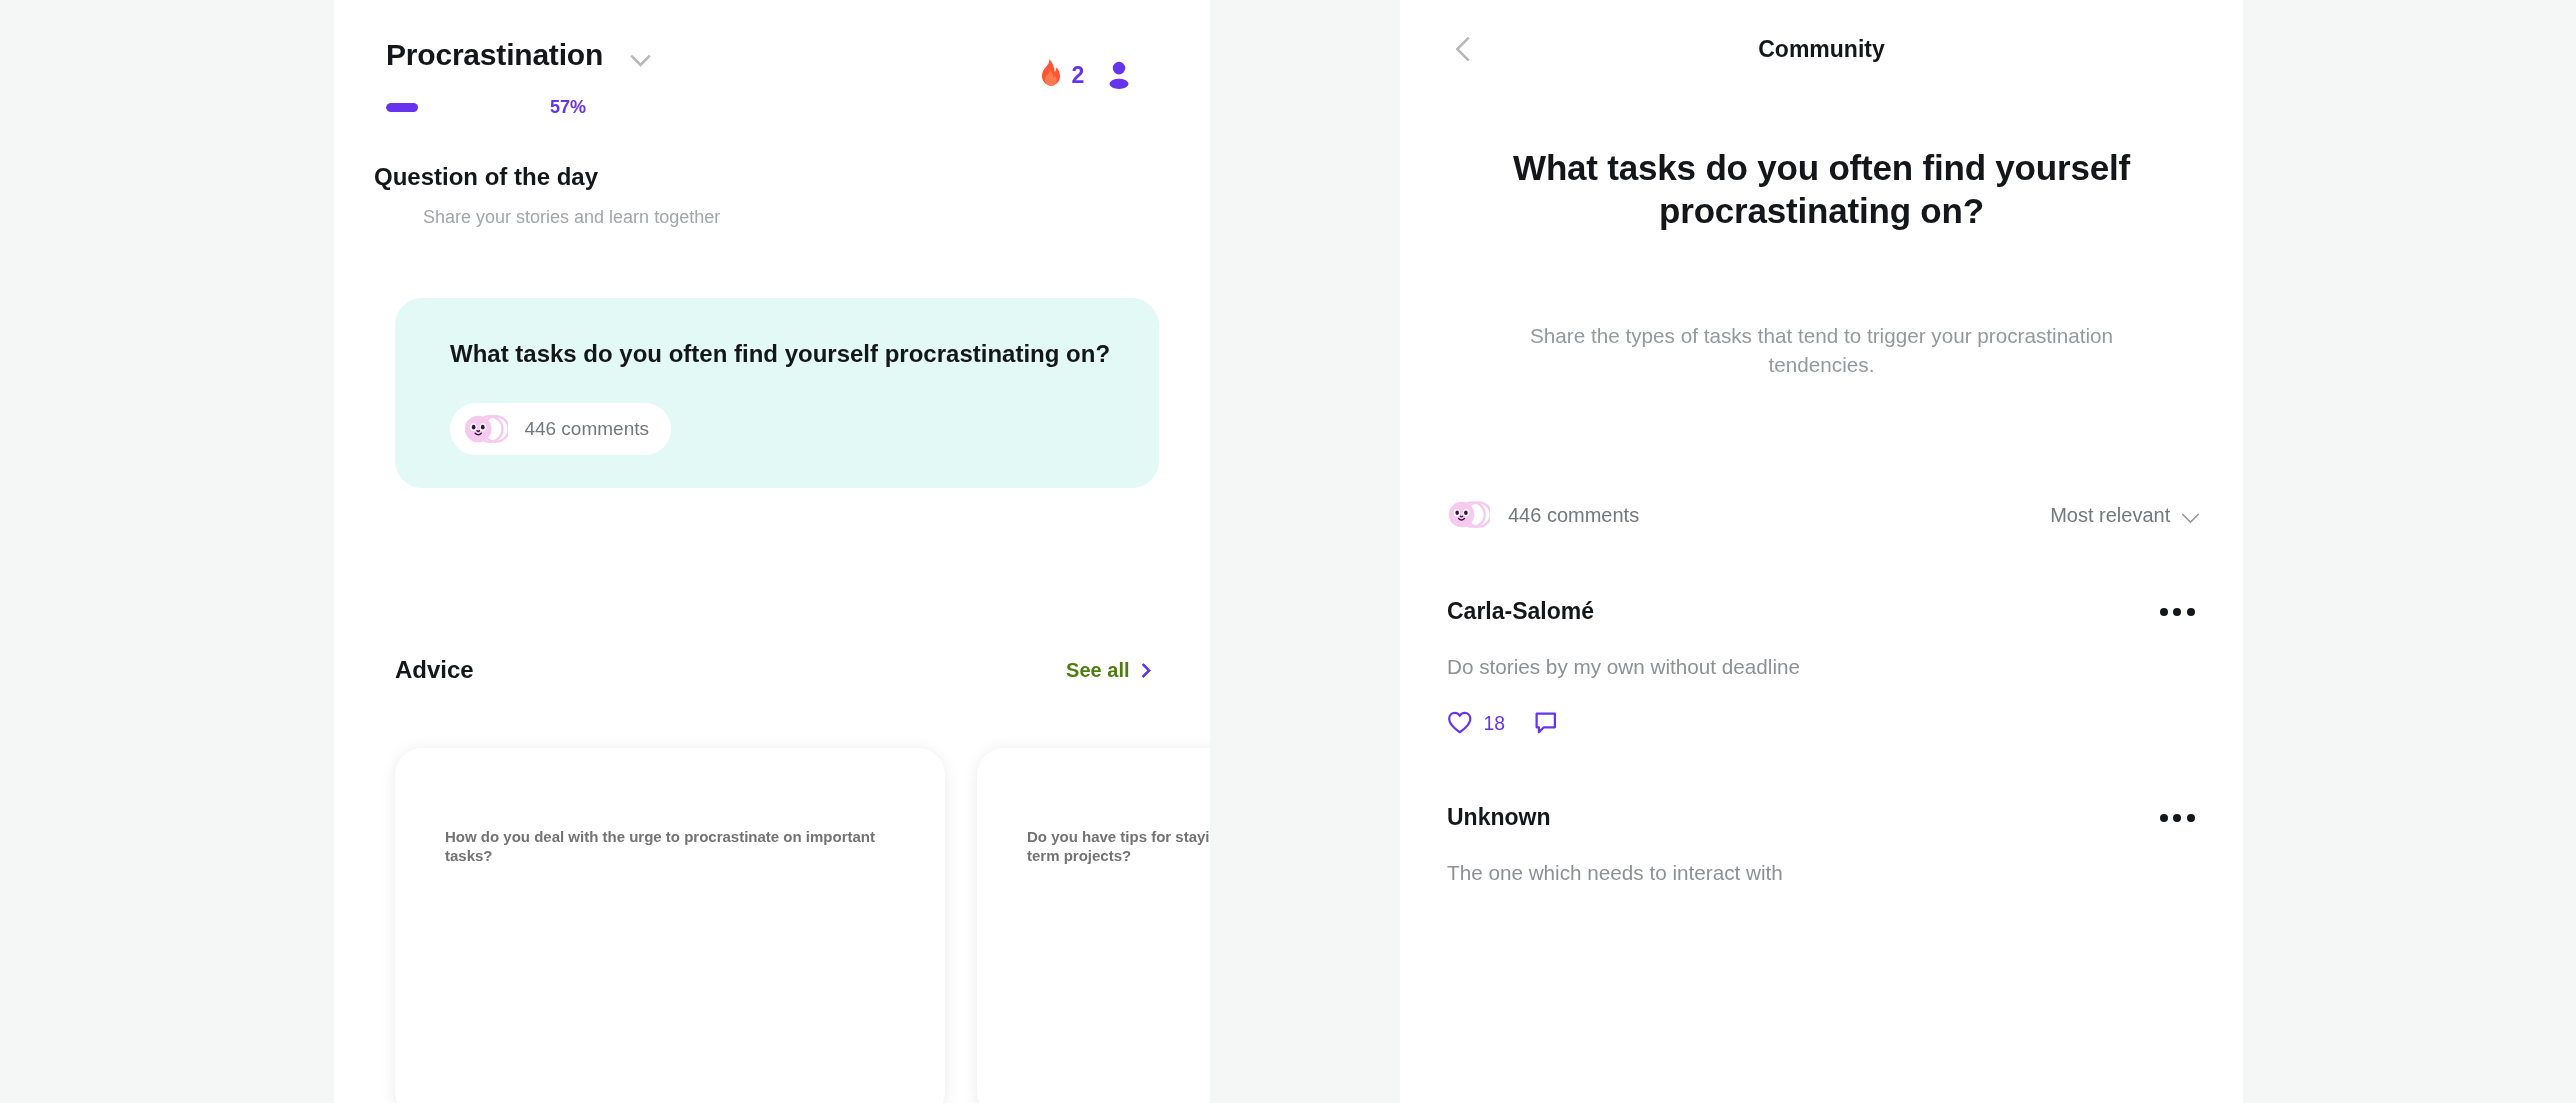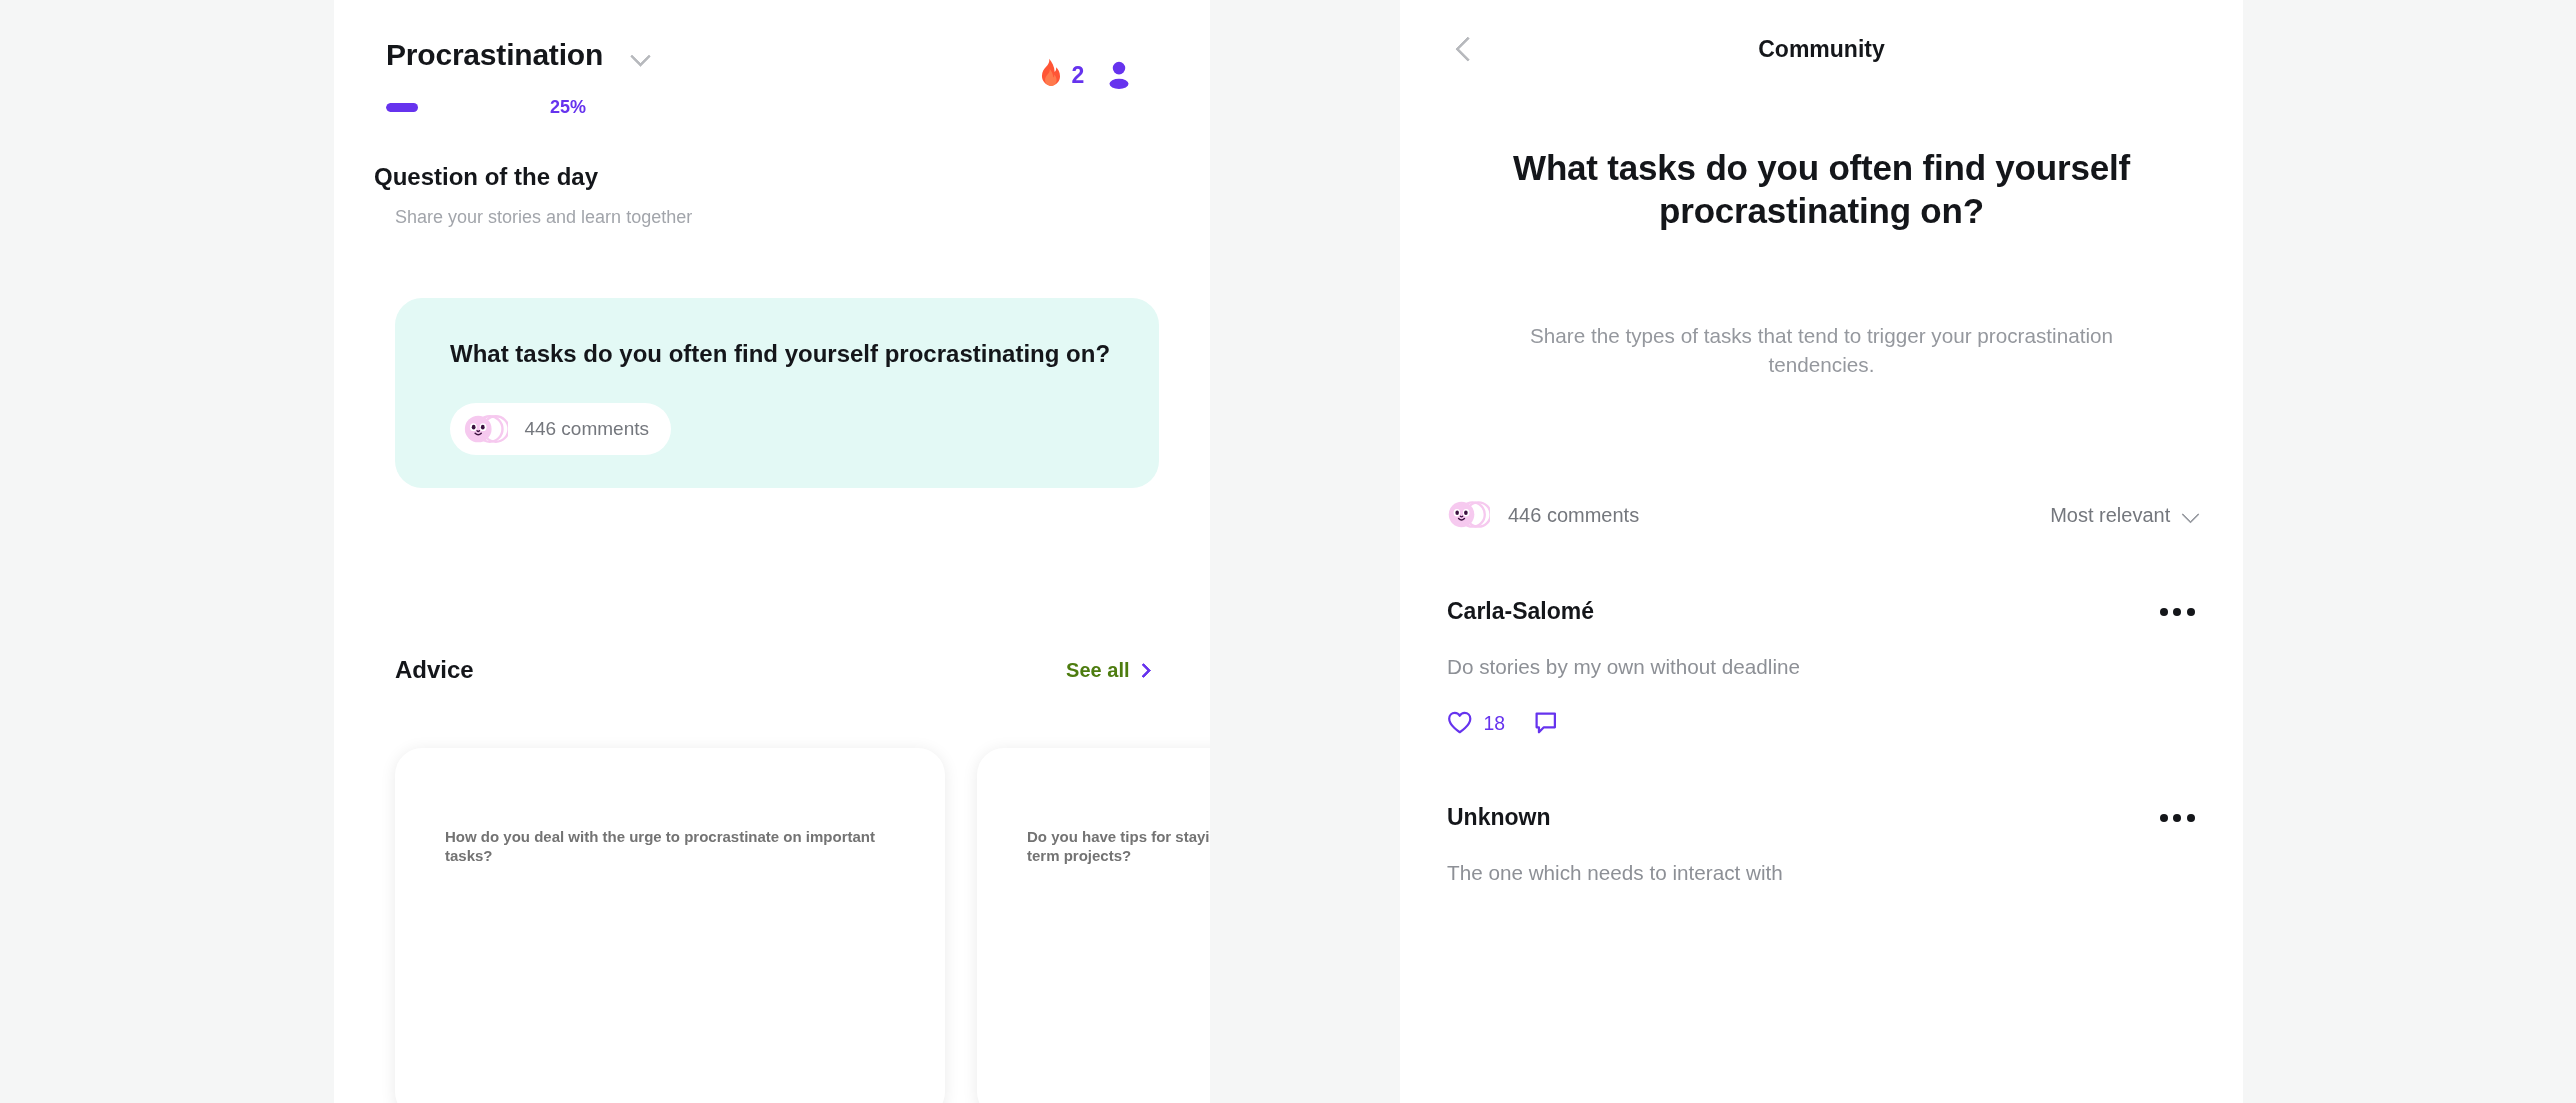--- a/index.html
+++ b/index.html
@@ -112,21 +112,21 @@
   .qod-block { position: absolute; left: 0; top: 163px; width: 100%; }
   .sec-title {
     font-size: 24px;
     font-weight: 700;
     color: #14161a;
     margin-left: 40px;
   }
   .sec-sub {
     font-size: 18px;
     color: #a2a5ab;
-    margin-left: 61px;
+    margin-left: 89px;
     margin-top: 16px;
   }
 
   
   .qod-card {
     position: absolute;
     left: 61px; top: 135px;
     width: 764px;
     height: 190px;
     background: #e3f9f5;
@@ -359,21 +359,21 @@
 
       <div class="topic-row">
         <span class="topic-name">Procrastination</span>
         <span class="chev-down"></span>
       </div>
 
       <div class="progress-row">
         <div class="progress-track">
           <div class="progress-fill" style="width: 25%;"></div>
         </div>
-        <span class="progress-pct">25%</span>
+        <span class="progress-pct">57%</span>
       </div>
 
       <div class="header-actions">
         <div class="streak-group">
           <span>
             <svg width="25.5" height="32" viewBox="0 0 24 30" aria-hidden="true">
               <path d="M12.4 0.6c0.6 3.4 -1.1 5.5 -2.9 7.6 -1.9 2.2 -3.9 4.5 -3.9 8.6 0 5.1 3.9 8.9 8.7 8.9 4.7 0 8.3 -3.6 8.3 -8.6 0 -4 -1.9 -6.6 -3.7 -8.4 0.3 1.9 -0.2 3.6 -1.3 4.3 -0.3 -4.9 -2.5 -9.4 -5.2 -12.4z" fill="#ff5535"></path>
               <path d="M12.9 10.2c0.4 2.2 -0.7 3.6 -1.9 5 -1.2 1.4 -2.5 2.9 -2.5 5.5 0 3.3 2.5 5.7 5.6 5.7 3 0 5.3 -2.3 5.3 -5.5 0 -2.5 -1.2 -4.2 -2.3 -5.4 0.2 1.2 -0.1 2.3 -0.8 2.8 -0.2 -3.2 -1.6 -6.1 -3.4 -8.1z" fill="#ff7a4d"></path>
             </svg>
           </span>

